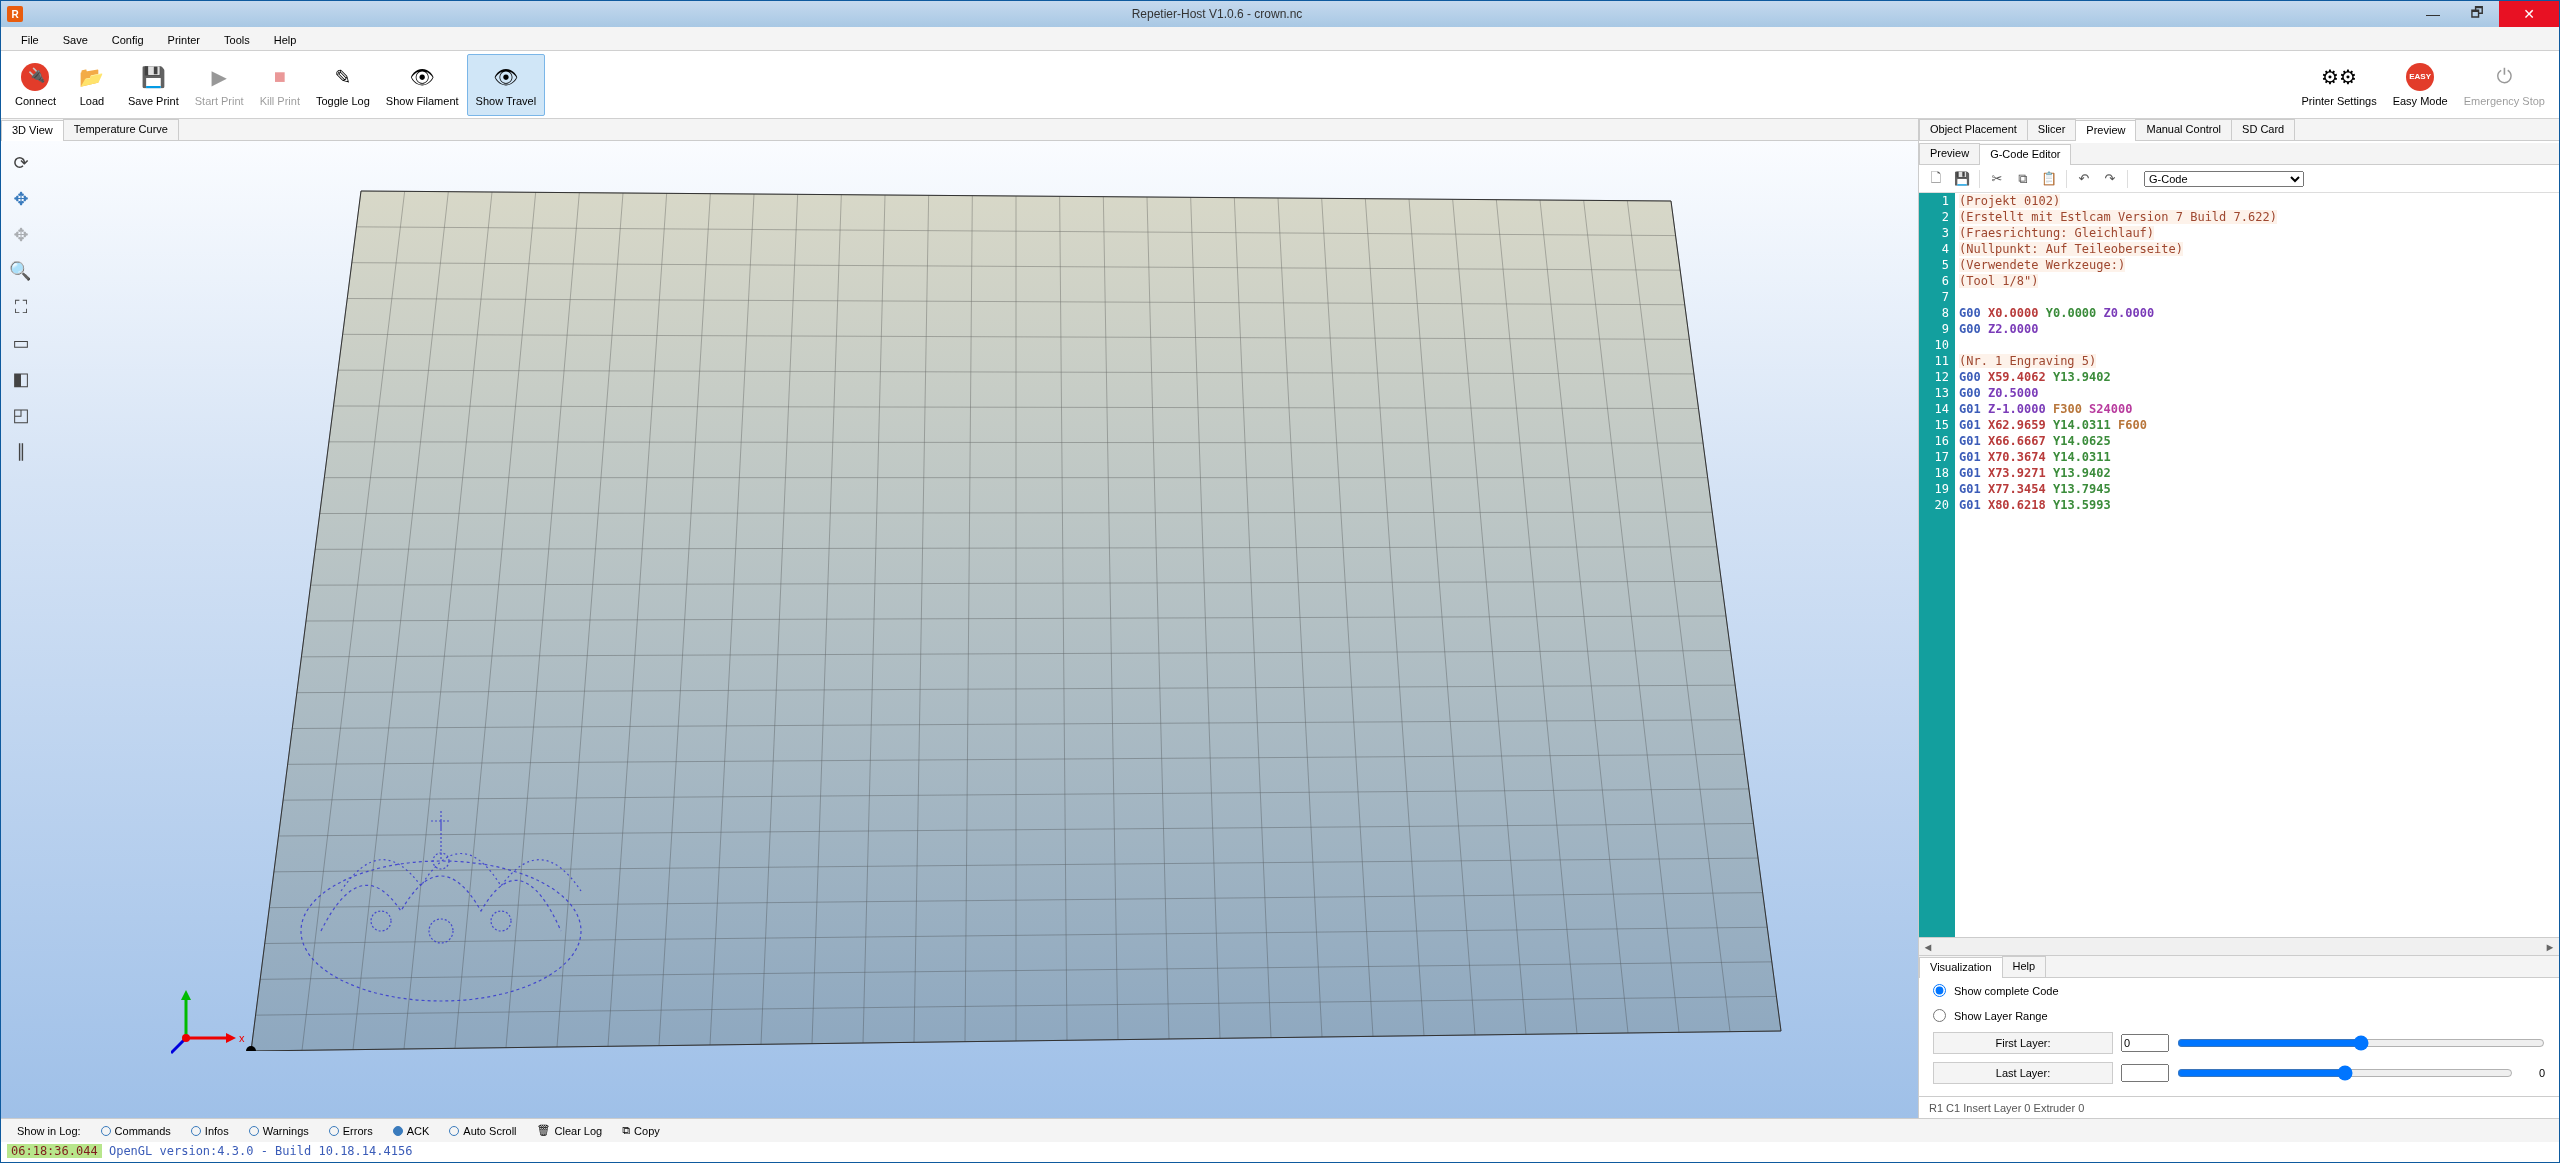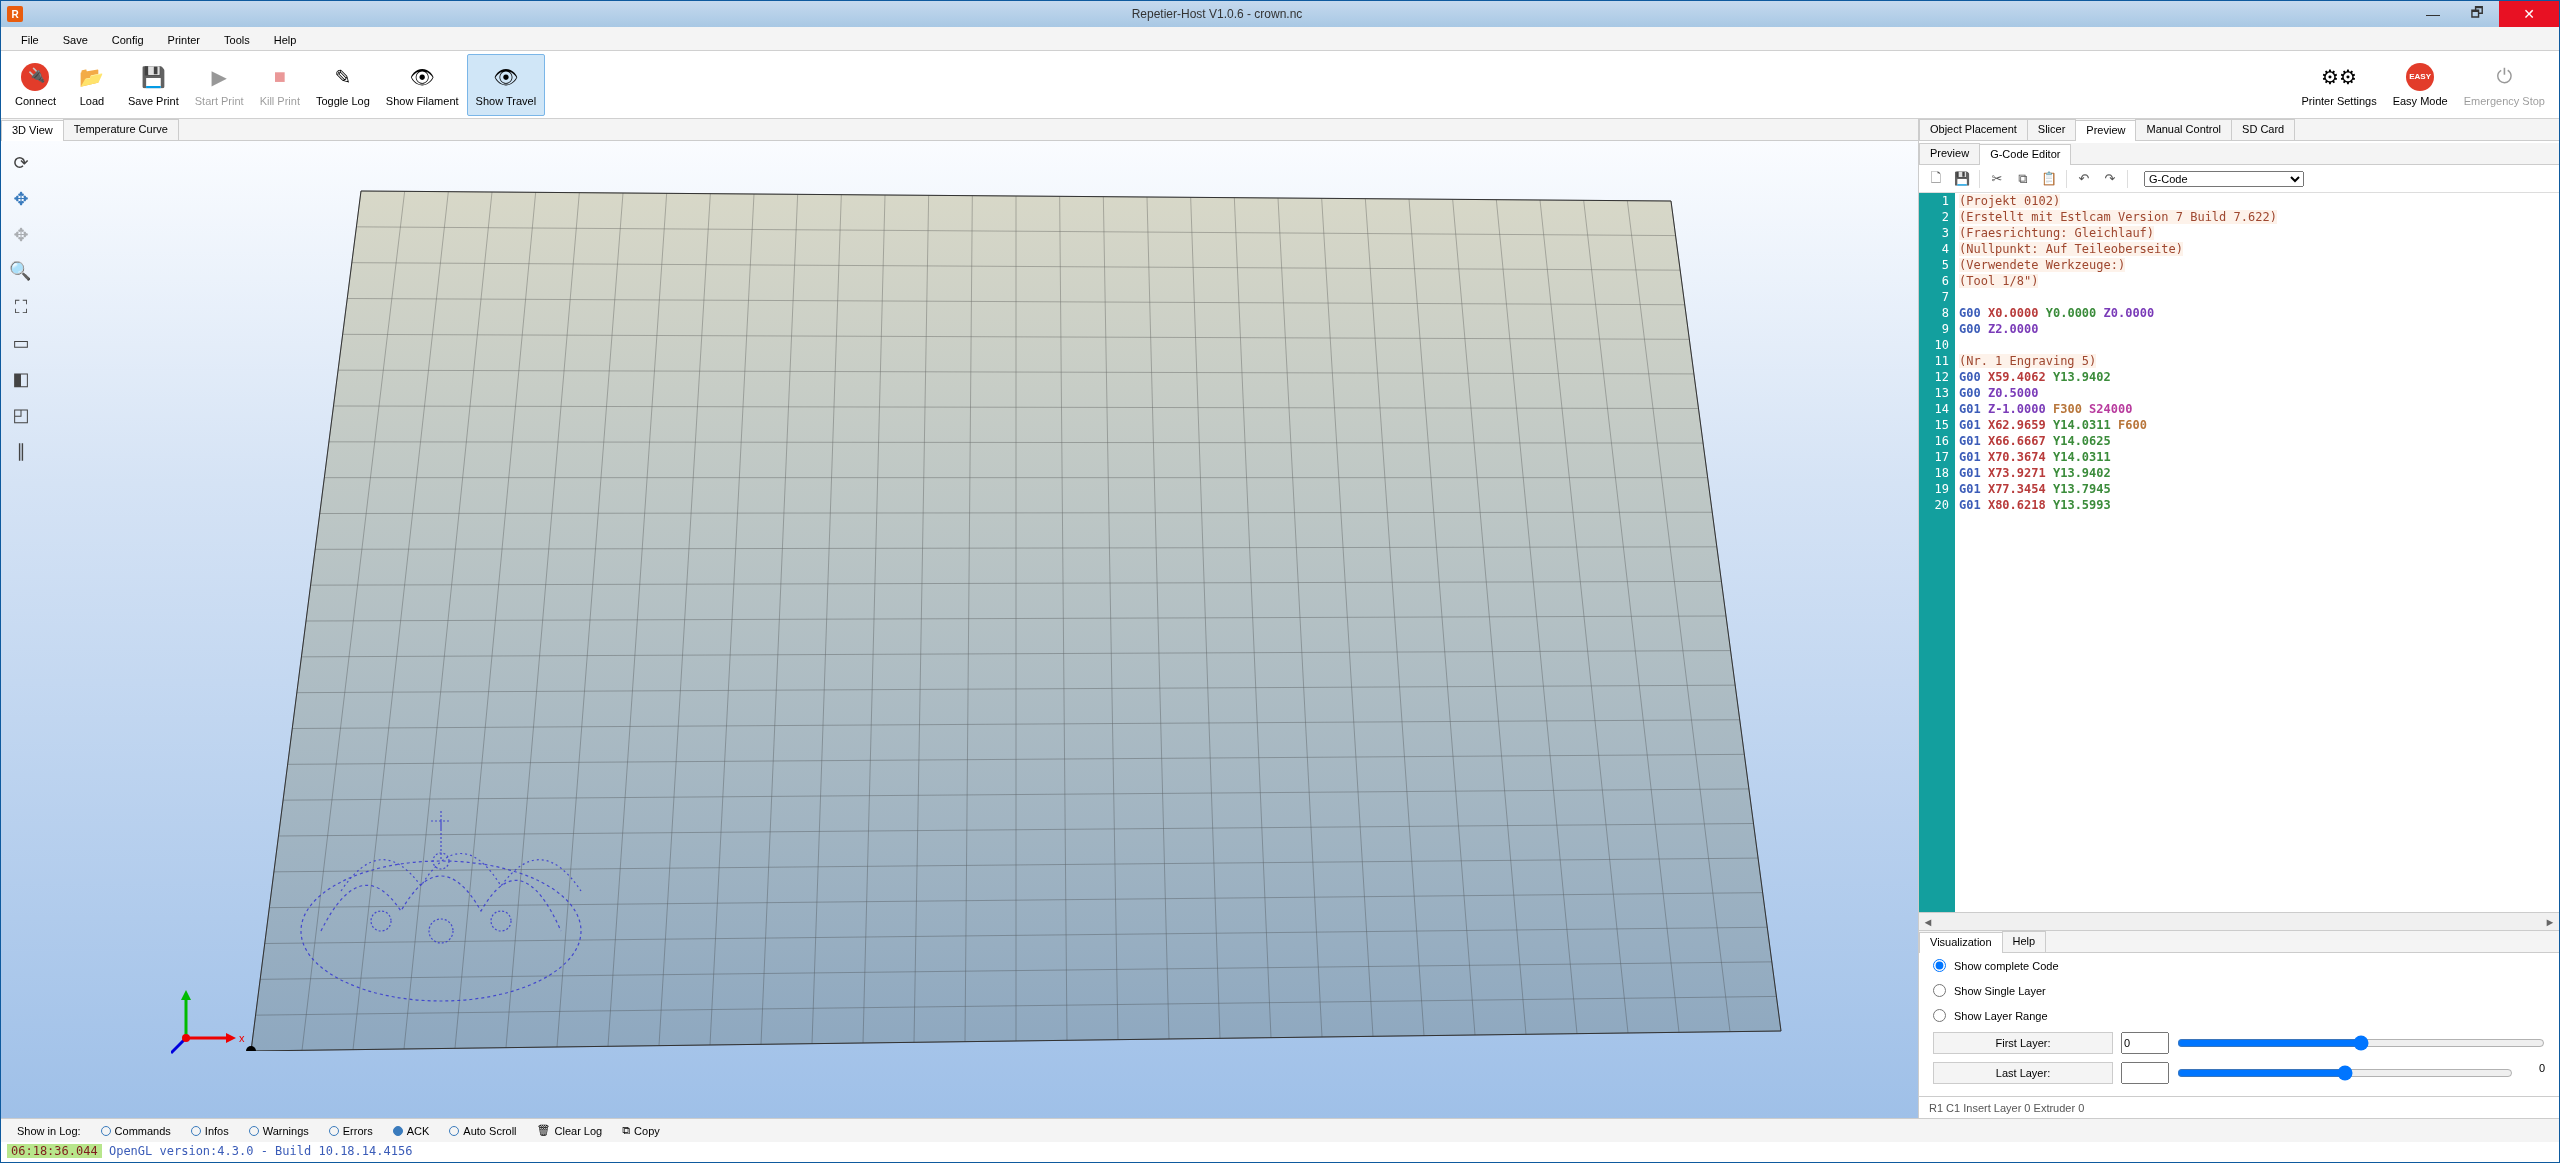--- a/index.html
+++ b/index.html
@@ -49,21 +49,21 @@
 .codelines .zcoord { color: #7a3bb8; font-weight: bold; }
 .codelines .fparam { color: #b8763b; font-weight: bold; }
 .codelines .sparam { color: #b83b9e; font-weight: bold; }
 .hscroll { height: 18px; background: #f0f0f0; border-top: 1px solid #ccc; display: flex; align-items: center; }
 .hscroll .harrow { width: 18px; text-align: center; color: #666; cursor: pointer; }
 .hscroll .htrack { flex: 1; }
 .vis-panel { border-top: 1px solid #ccc; padding-bottom: 8px; display: flex; flex-direction: column; }
 .subtabs { display: flex; background: #f4f4f4; height: 22px; border-bottom: 1px solid #ccc; }
 .radio-row { padding: 6px 14px; display: flex; align-items: center; gap: 6px; }
 .radio-row input { margin-right: 2px; }
-.layer-row { display: flex; padding: 4px 14px; gap: 8px; }
+.layer-row { display: flex; align-items: center; padding: 4px 14px; gap: 8px; }
 .layer-row .llabel { width: 180px; background: #f4f4f4; border: 1px solid #ccc; text-align: center; padding: 4px; font-size: 11px; }
 .layer-row input[type="number"] { width: 48px; font-size: 11px; padding: 1px; }
 .layer-row .lslider { flex: 1; }
 .statusrow { height: 22px; padding: 0 10px; display: flex; align-items: center; font-size: 11px; color: #555; border-top: 1px solid #ccc; }
 .logfilter { height: 24px; background: #f4f4f4; border-top: 1px solid #ccc; display: flex; align-items: center; padding-left: 16px; gap: 20px; font-size: 11px; }
 .logfilter .lfitem { display: flex; align-items: center; gap: 4px; cursor: pointer; }
 .logfilter .dot { width: 10px; height: 10px; border-radius: 50%; border: 1px solid #3a7bbd; }
 .logfilter .dot.on { background: #3a7bbd; }
 .loglines { background: #fff; font-family: Consolas, monospace; font-size: 12px; padding: 2px 6px; color: #666; height: 20px; }
 .loglines .ts { background: #b8e68c; color: #7f1d1d; padding: 0 4px; }
@@ -331,24 +331,20 @@
         <div class="subtabs">
           <div class="tab active">Visualization</div>
           <div class="tab">Help</div>
         </div>
         <label class="radio-row">
             <input type="radio" name="vis" checked="" style="">
             <span>Show complete Code</span>
           </label>
         <label class="radio-row">
             <input type="radio" name="vis" style="">
-            <span>Show Single Layer</span>
-          </label>
-        <label class="radio-row">
-            <input type="radio" name="vis" style="">
             <span>Show Layer Range</span>
           </label>
         <div class="layer-row">
           <div class="llabel">First Layer:</div>
           <input type="number" value="0" style="">
           <input type="range" class="lslider" value="50" style="">
         </div>
         <div class="layer-row">
           <div class="llabel">Last Layer:</div>
           <input type="number" value="" style="">

